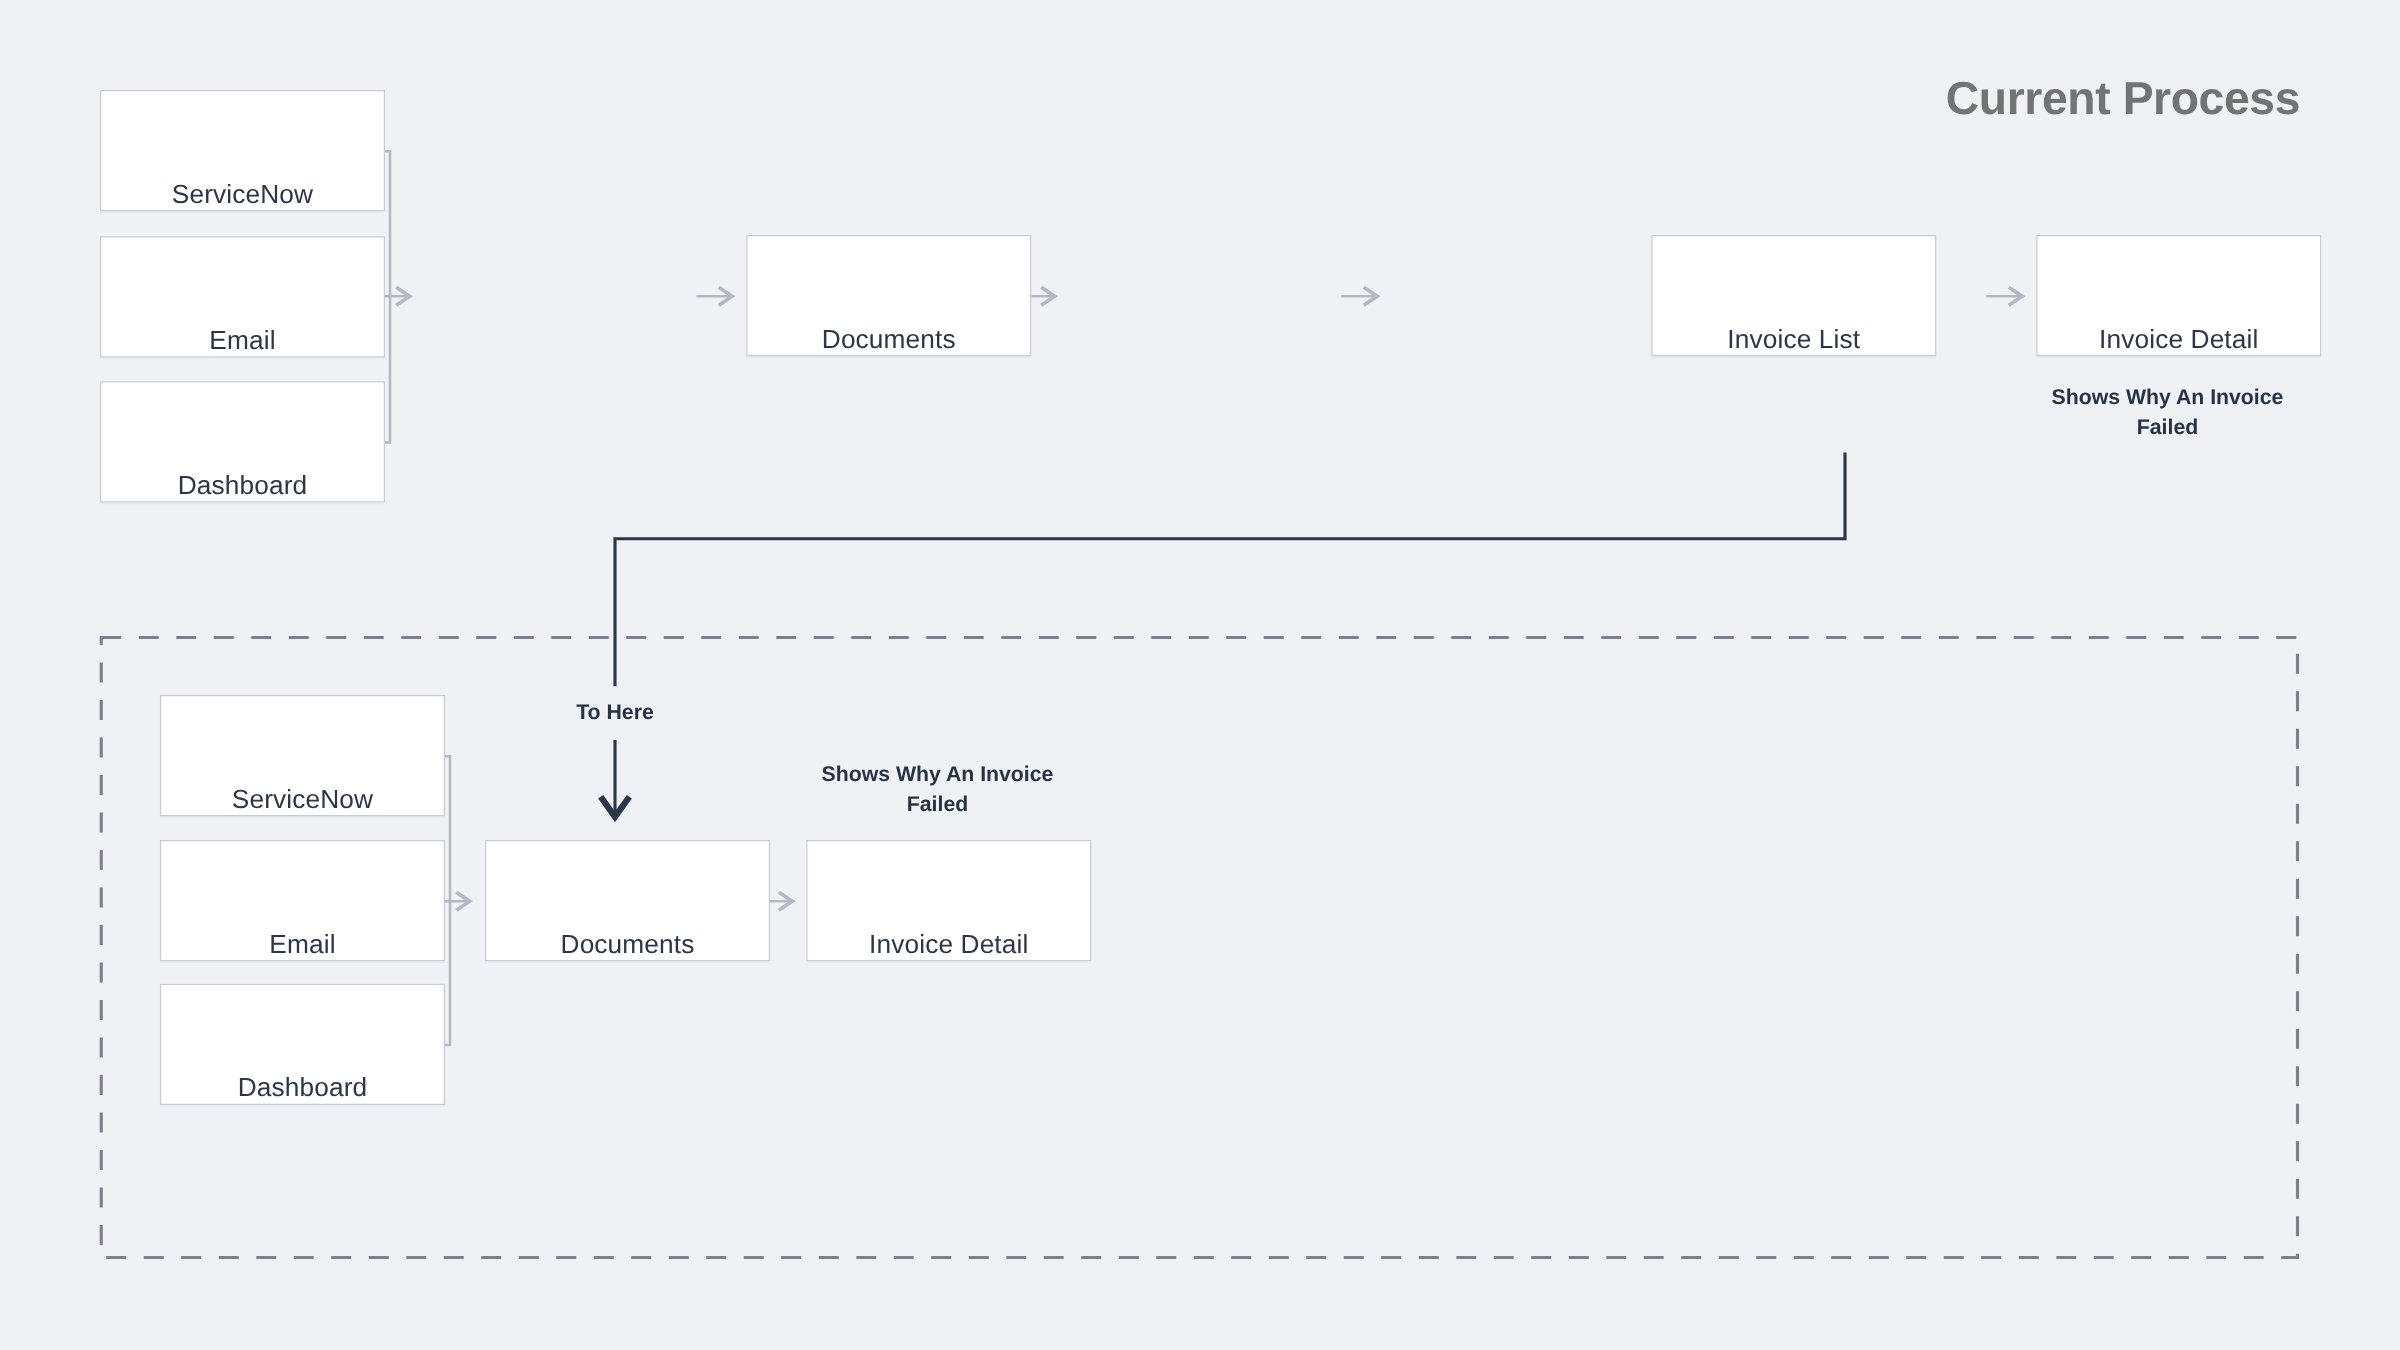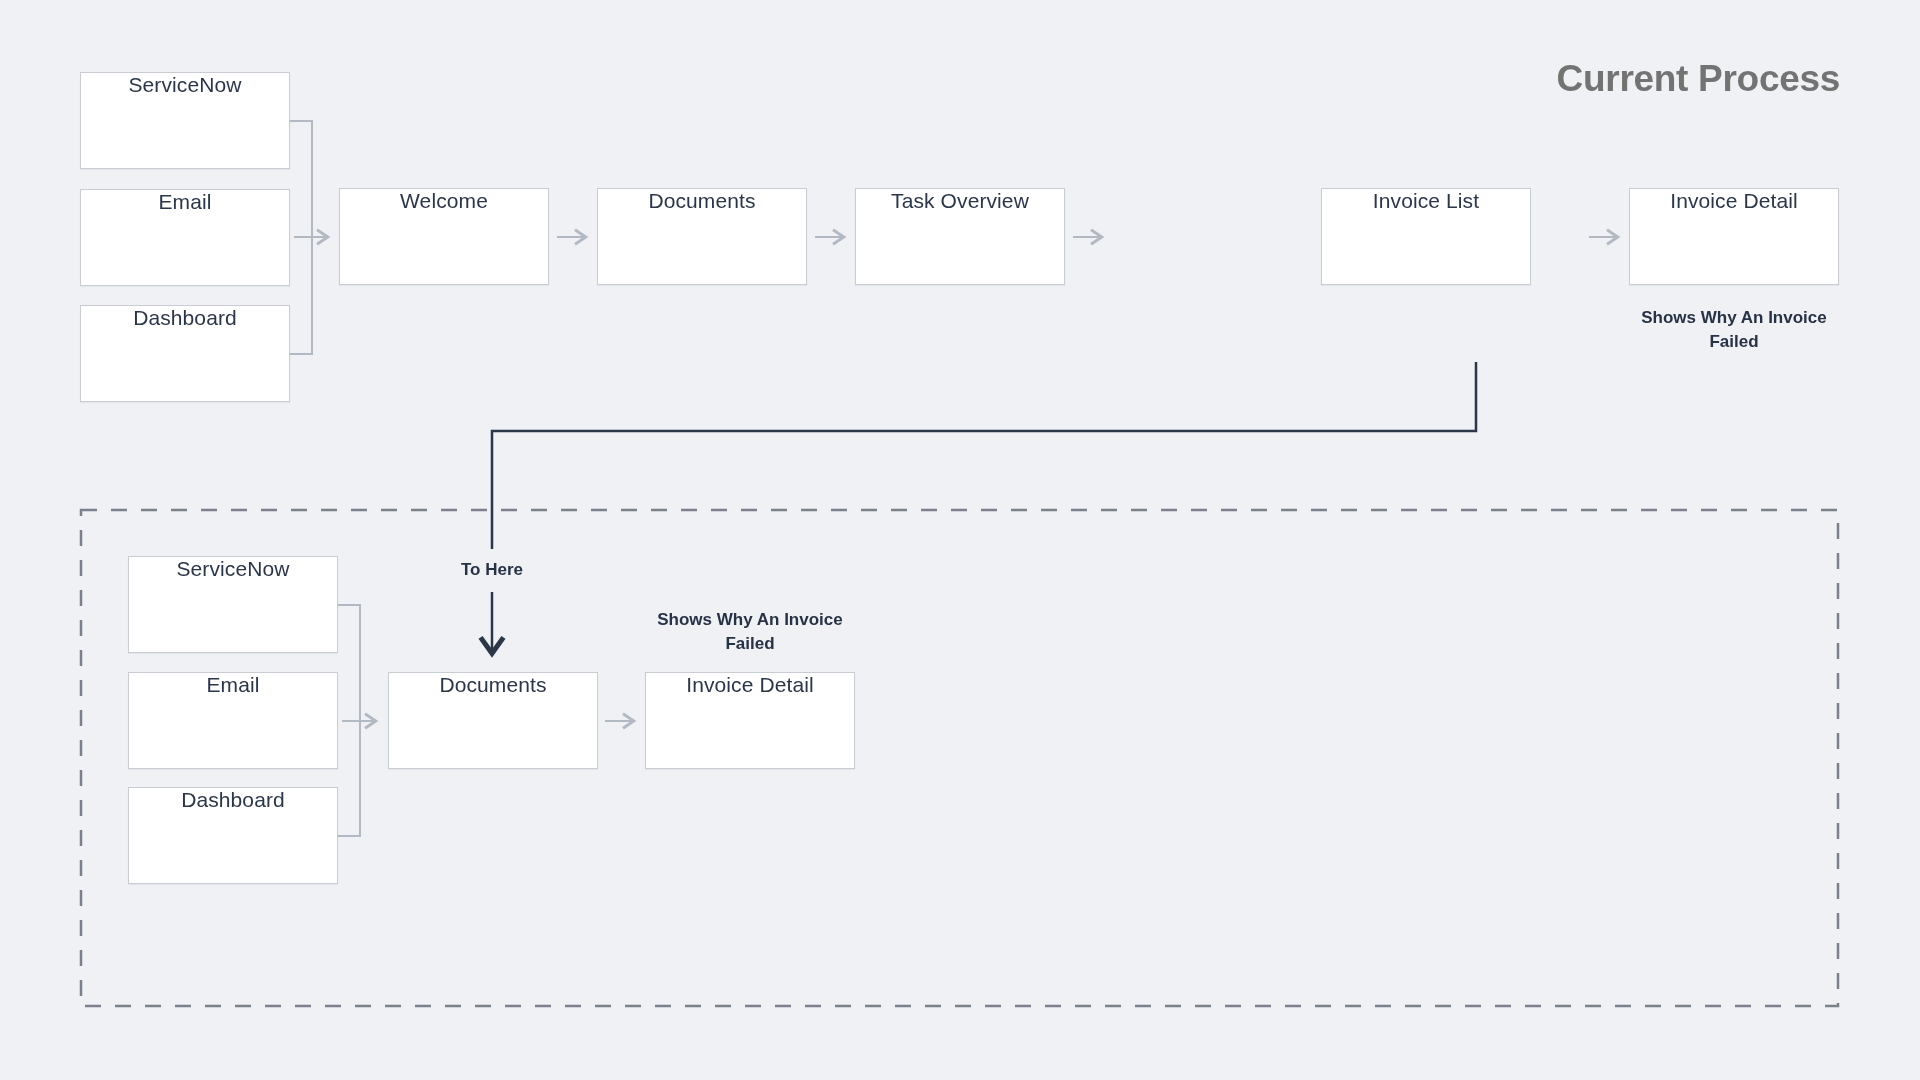--- a/index.html
+++ b/index.html
@@ -7,25 +7,25 @@
     width:1920px;height:1080px;
     background:#eff1f5;
     font-family:"Liberation Sans", sans-serif;
     color:#2b3648;
     position:relative;
     overflow:hidden;
   }
   .canvas{position:absolute;inset:0;width:1920px;height:1080px;}
   .node{
     position:absolute;
-    width:210px;height:97px;
+    width:228px;height:97px;
     background:#ffffff;
     border:1.5px solid #c9ccd3;
     box-sizing:border-box;
-    display:flex;align-items:flex-start;justify-content:center;
+    display:flex;align-items:flex-end;justify-content:center;
     box-shadow:0 1px 1px rgba(40,50,70,0.05);
   }
   .node span{
     font-size:21px;
     font-weight:500;
     letter-spacing:0.1px;
     color:#2b3648;
     white-space:nowrap;
   }
   .note{
@@ -91,28 +91,22 @@
   <div class="node" style="left:80px;top:72px">
     <span>ServiceNow</span>
   </div>
   <div class="node" style="left:80px;top:189px">
     <span>Email</span>
   </div>
   <div class="node" style="left:80px;top:305px">
     <span>Dashboard</span>
   </div>
 
-  <div class="node" style="left:339px;top:188px">
-    <span>Welcome</span>
-  </div>
   <div class="node" style="left:597px;top:188px">
     <span>Documents</span>
-  </div>
-  <div class="node" style="left:855px;top:188px">
-    <span>Task Overview</span>
   </div>
   <div class="node" style="left:1321px;top:188px">
     <span>Invoice List</span>
   </div>
   <div class="node" style="left:1629px;top:188px">
     <span>Invoice Detail</span>
   </div>
 
   <div class="note" style="left:1629px;top:306px;width:210px">Shows Why An Invoice Failed</div>
 

